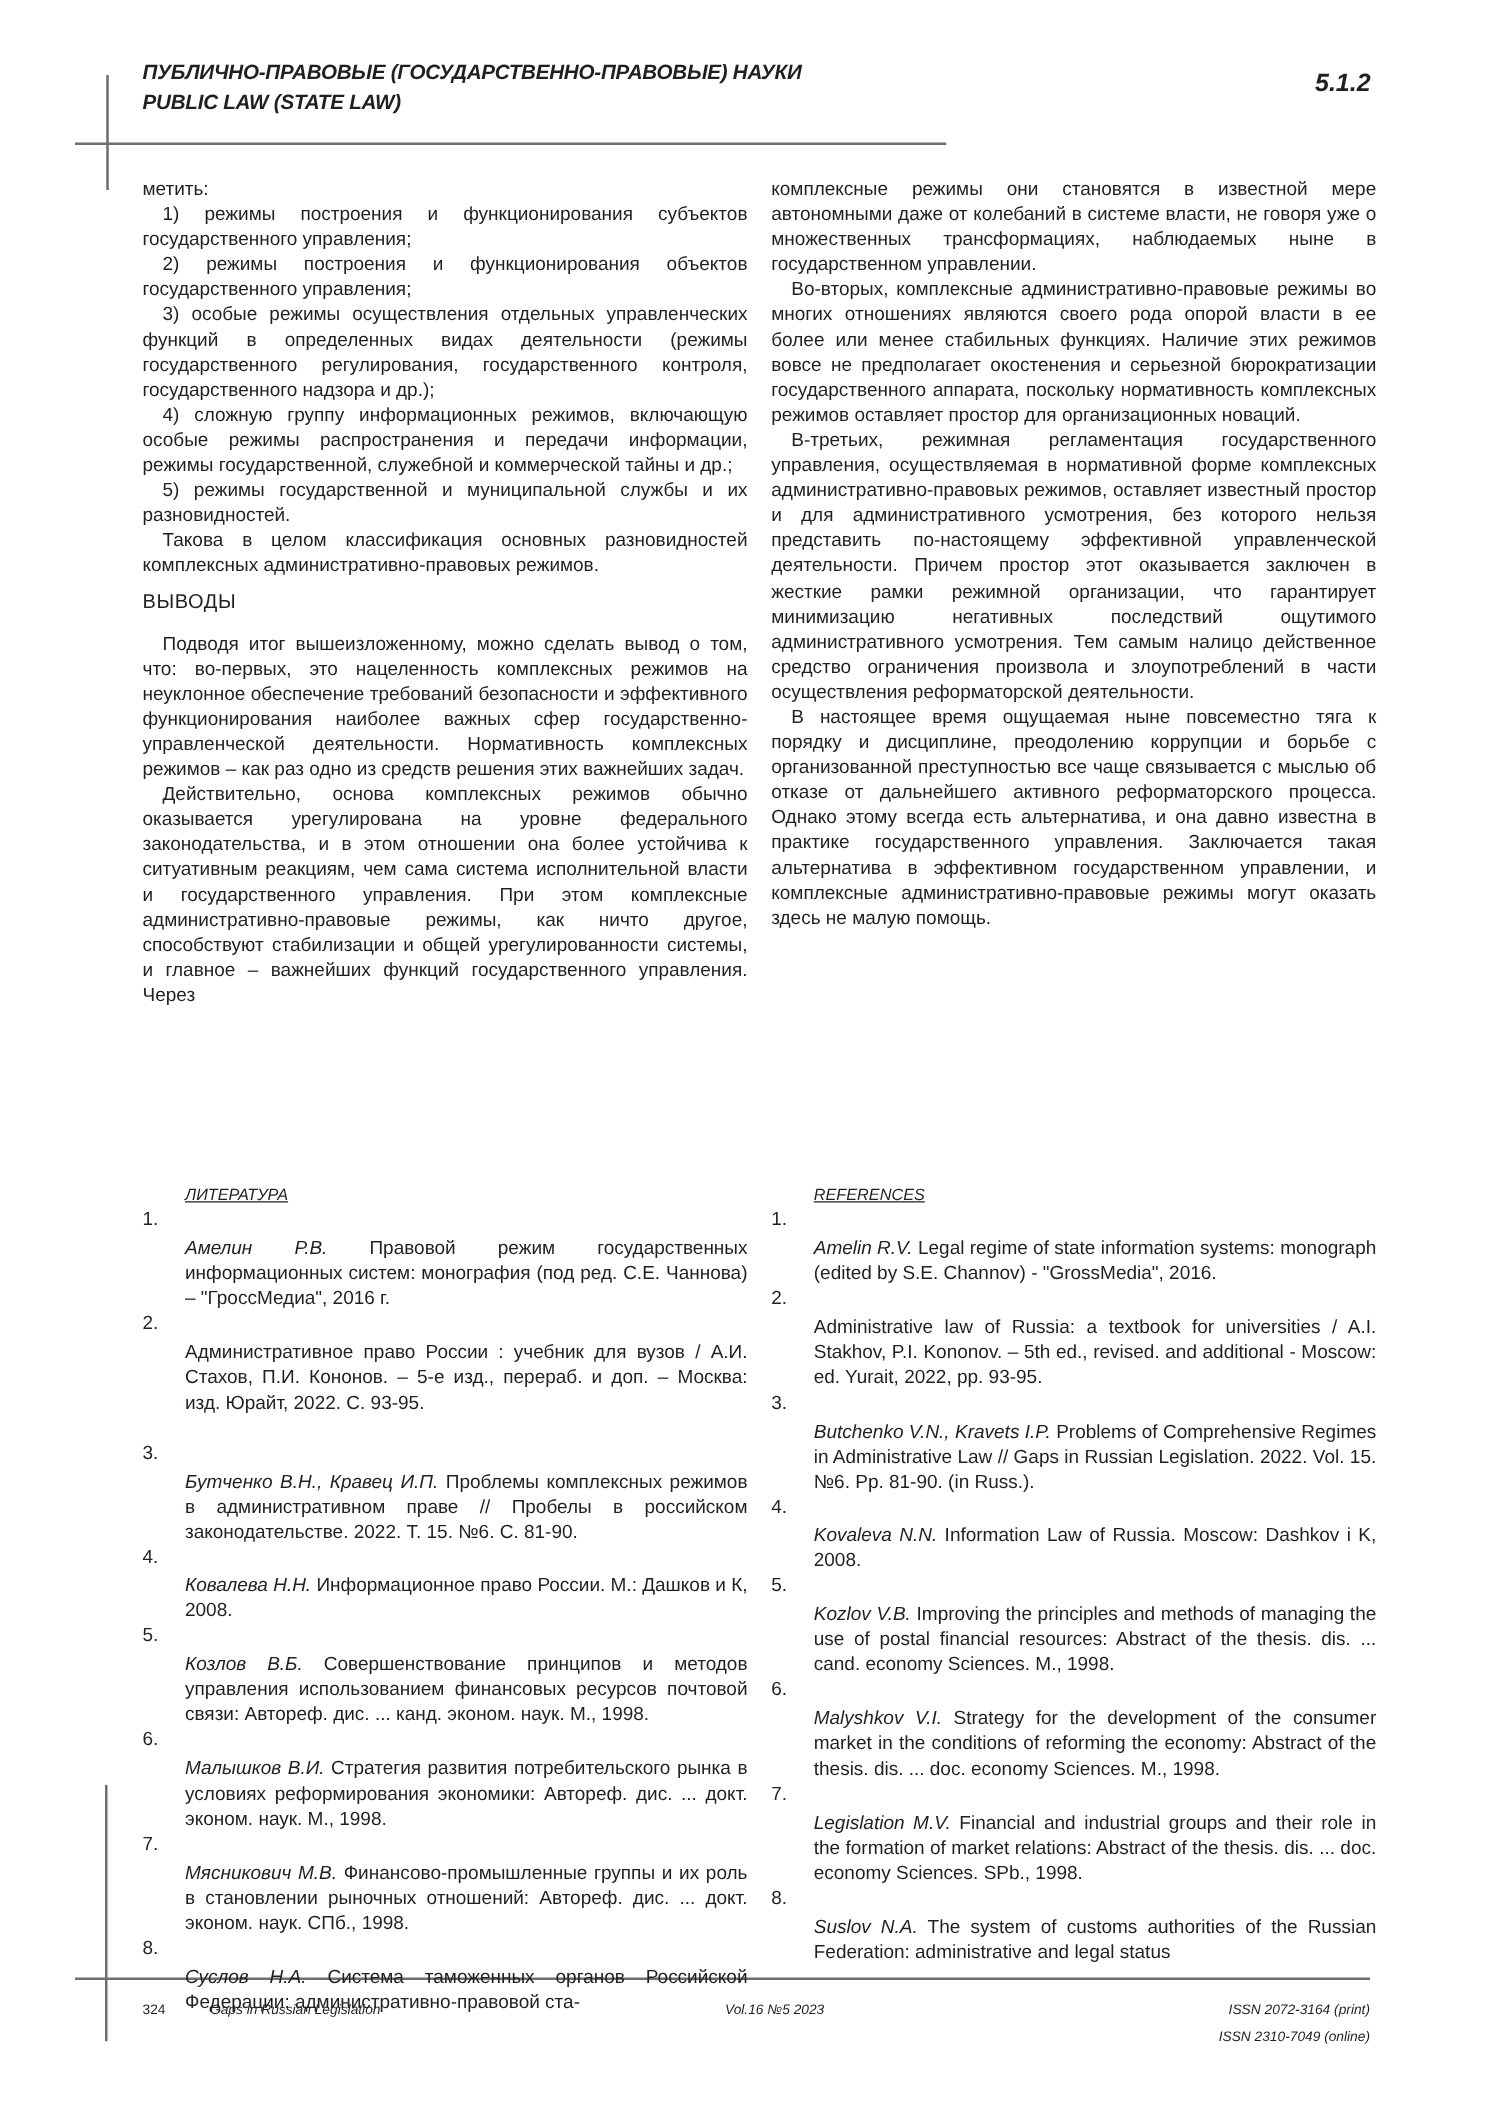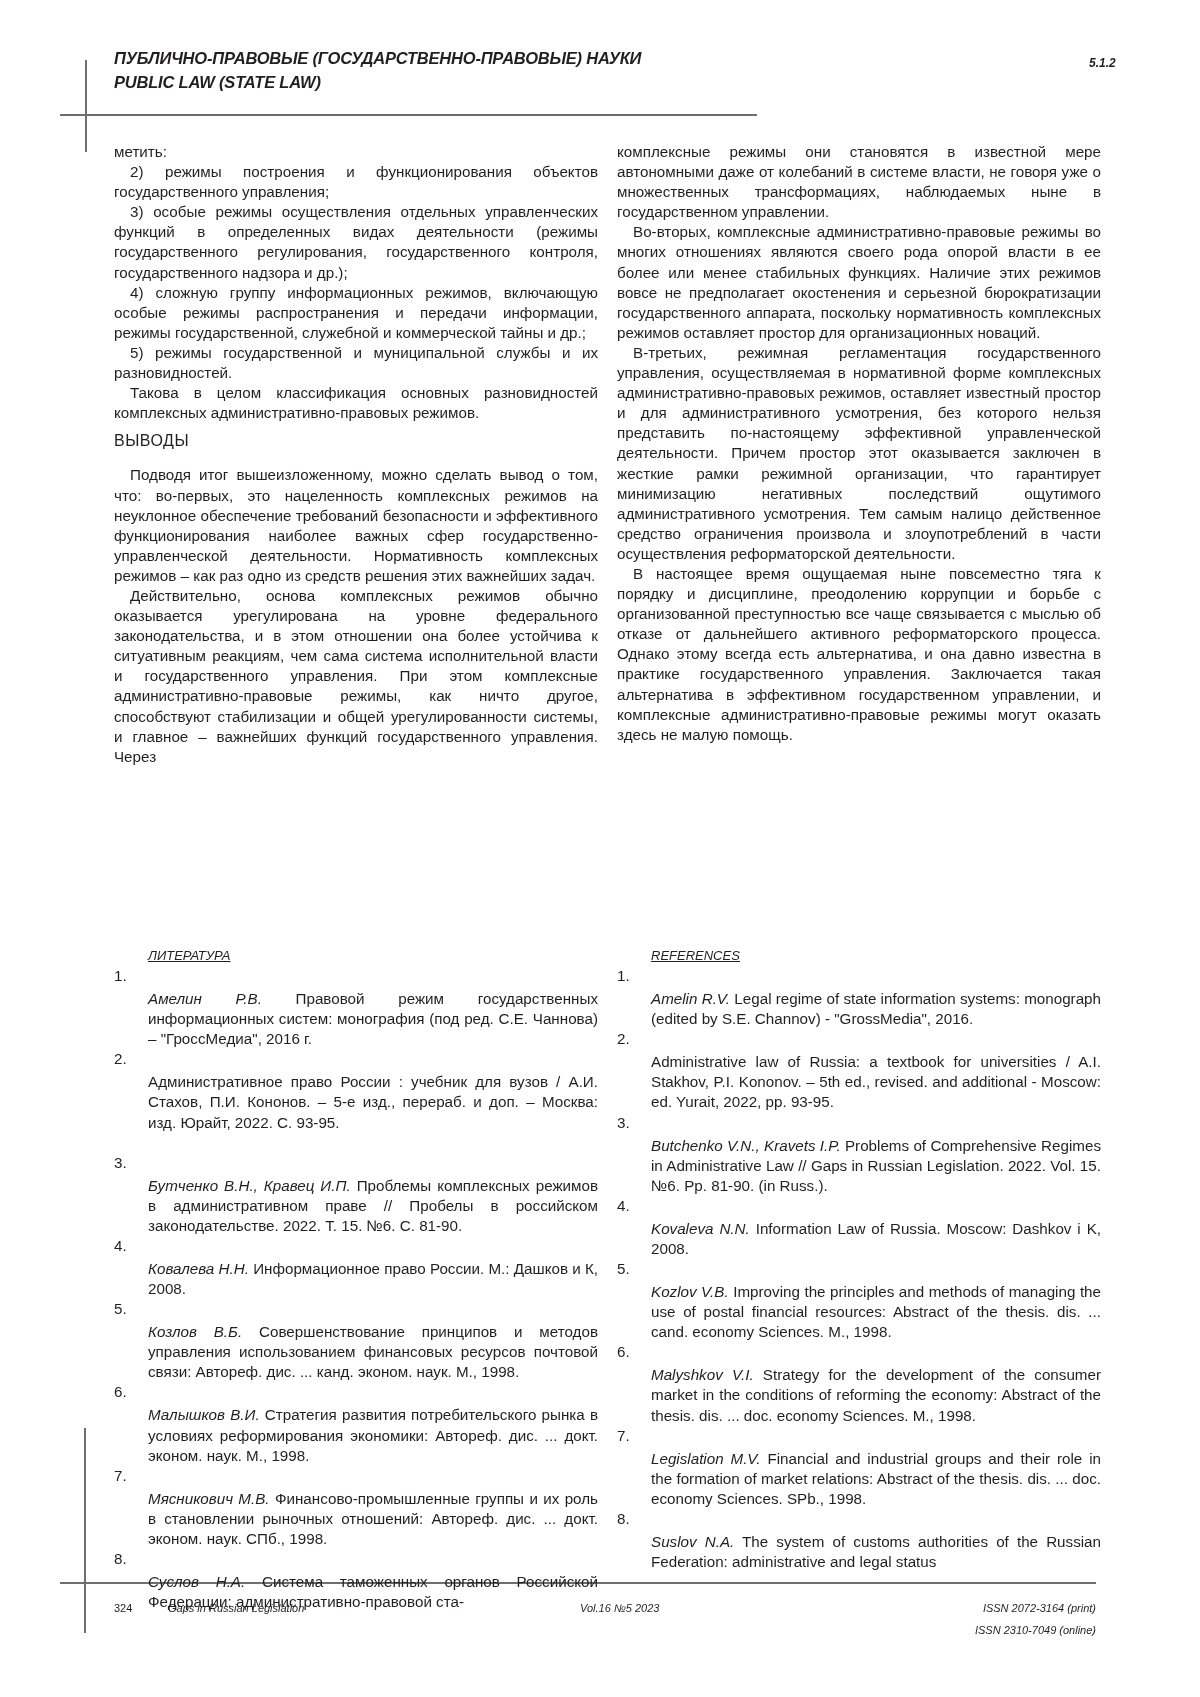--- a/index.html
+++ b/index.html
@@ -7,21 +7,21 @@
          font-family: "Liberation Sans", "DejaVu Sans", sans-serif; color: #231f20; }
   .rule { position: absolute; background: #6d6e71; }
   .hdr-vline { left: 85px; top: 60px; width: 1.5px; height: 92px; }
   .hdr-hline { left: 60px; top: 114px; width: 697px; height: 2px; }
   .ftr-hline { left: 60px; top: 1582px; width: 1036px; height: 2px; }
   .ftr-vline { left: 84px; top: 1428px; width: 1.5px; height: 205px; }
 
   .running-head { position: absolute; left: 114px; top: 46px; font-style: italic; font-weight: bold;
                   font-size: 16.5px; line-height: 24px; letter-spacing: -0.2px; color: #231f20; }
   .section-code { position: absolute; left: 1052px; top: 56px; font-style: italic; font-weight: bold;
-                  font-size: 12px; color: #231f20; margin-left: 37px; }
+                  font-size: 20px; color: #231f20; }
 
   .col { position: absolute; width: 484px; font-size: 15.2px; line-height: 20.1px; text-align: justify; }
   .col-left { left: 114px; top: 142px; }
   .col-right { left: 617px; top: 142px; }
   .col p { margin: 0; text-indent: 16px; }
   .col p.noindent { text-indent: 0; }
   .heading { font-size: 16px; letter-spacing: 0.5px; margin: 8px 0 14px 0 !important; text-indent: 0 !important; }
 
   .refs { position: absolute; width: 484px; top: 946px; font-size: 15.2px; line-height: 20.1px; }
   .refs-left { left: 114px; }
@@ -48,20 +48,21 @@
 <div class="rule ftr-vline"></div>
 
 <div class="running-head">
   <div>ПУБЛИЧНО-ПРАВОВЫЕ (ГОСУДАРСТВЕННО-ПРАВОВЫЕ) НАУКИ</div>
   <div>PUBLIC LAW (STATE LAW)</div>
 </div>
 <div class="section-code">5.1.2</div>
 
 <div class="col col-left">
   <p class="noindent">метить:</p>
+  <p>1) режимы построения и функционирования субъектов государственного управления;</p>
   <p>2) режимы построения и функционирования объектов государственного управления;</p>
   <p>3) особые режимы осуществления отдельных управленческих функций в определенных видах деятельности (режимы государственного регулирования, государственного контроля, государственного надзора и др.);</p>
   <p>4) сложную группу информационных режимов, включающую особые режимы распространения и передачи информации, режимы государственной, служебной и коммерческой тайны и др.;</p>
   <p>5) режимы государственной и муниципальной службы и их разновидностей.</p>
   <p>Такова в целом классификация основных разновидностей комплексных административно-правовых режимов.</p>
   <p class="heading">ВЫВОДЫ</p>
   <p>Подводя итог вышеизложенному, можно сделать вывод о том, что: во-первых, это нацеленность комплексных режимов на неуклонное обеспечение требований безопасности и эффективного функционирования наиболее важных сфер государственно-управленческой деятельности. Нормативность комплексных режимов – как раз одно из средств решения этих важнейших задач.</p>
   <p>Действительно, основа комплексных режимов обычно оказывается урегулирована на уровне федерального законодательства, и в этом отношении она более устойчива к ситуативным реакциям, чем сама система исполнительной власти и государственного управления. При этом комплексные административно-правовые режимы, как ничто другое, способствуют стабилизации и общей урегулированности системы, и главное – важнейших функций государственного управления. Через</p>
 </div>
 

